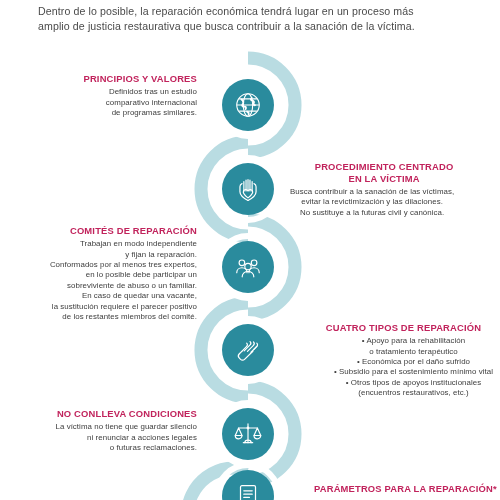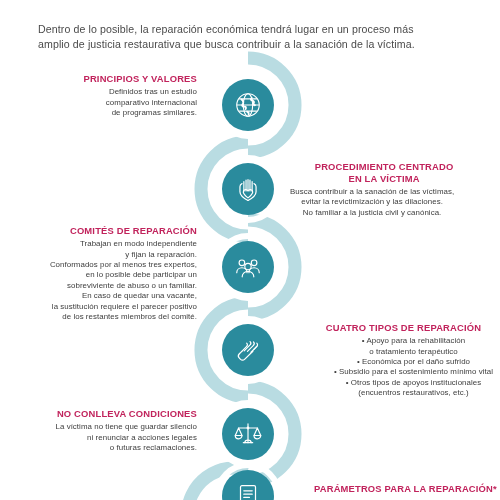--- a/index.html
+++ b/index.html
@@ -13,21 +13,20 @@
   }
 
   
   #intro{
     position:absolute;
     left:38px; top:4px; width:420px;
     font-size:10.6px;
     line-height:15px;
     color:#4a4a4a;
     letter-spacing:.1px;
-    margin-top:18px;
   }
   #intro .ln{display:block;white-space:nowrap;}
 
   
   #spine{
     position:absolute;
     left:0; top:0; width:500px; height:500px;
     pointer-events:none;
   }
 
@@ -138,21 +137,21 @@
       <path d="M9.6 10.2c-1.5.6-2.2 1.9-2.2 3.5v5.1c0 3.4 3.4 6.6 8.6 9.4"></path>
       <path d="M22.4 10.2c1.5.6 2.2 1.9 2.2 3.5v5.1c0 3.4-3.4 6.6-8.6 9.4"></path>
     </svg>
   </div>
   <div class="txt right" style="top:-28px">
     <span class="head">PROCEDIMIENTO CENTRADO</span>
     <span class="head">EN LA VÍCTIMA</span>
     <span class="body">
       <span class="ln">Busca contribuir a la sanación de las víctimas,</span>
       <span class="ln">evitar la revictimización y las dilaciones.</span>
-      <span class="ln">No familiar a la justicia civil y canónica.</span>
+      <span class="ln">No sustituye a la futuras civil y canónica.</span>
     </span>
   </div>
 </div>
 
 <div class="row" style="top:267px">
   <div class="circle" style="top:-26px">
     <svg width="30" height="30" viewBox="0 0 32 32" fill="none" stroke="#ffffff" stroke-width="1.25" stroke-linecap="round">
       <circle cx="9.5" cy="11.5" r="3"></circle>
       <path d="M4 22c0-3 2.5-5.2 5.5-5.2S15 19 15 22"></path>
       <circle cx="22.5" cy="11.5" r="3"></circle>

